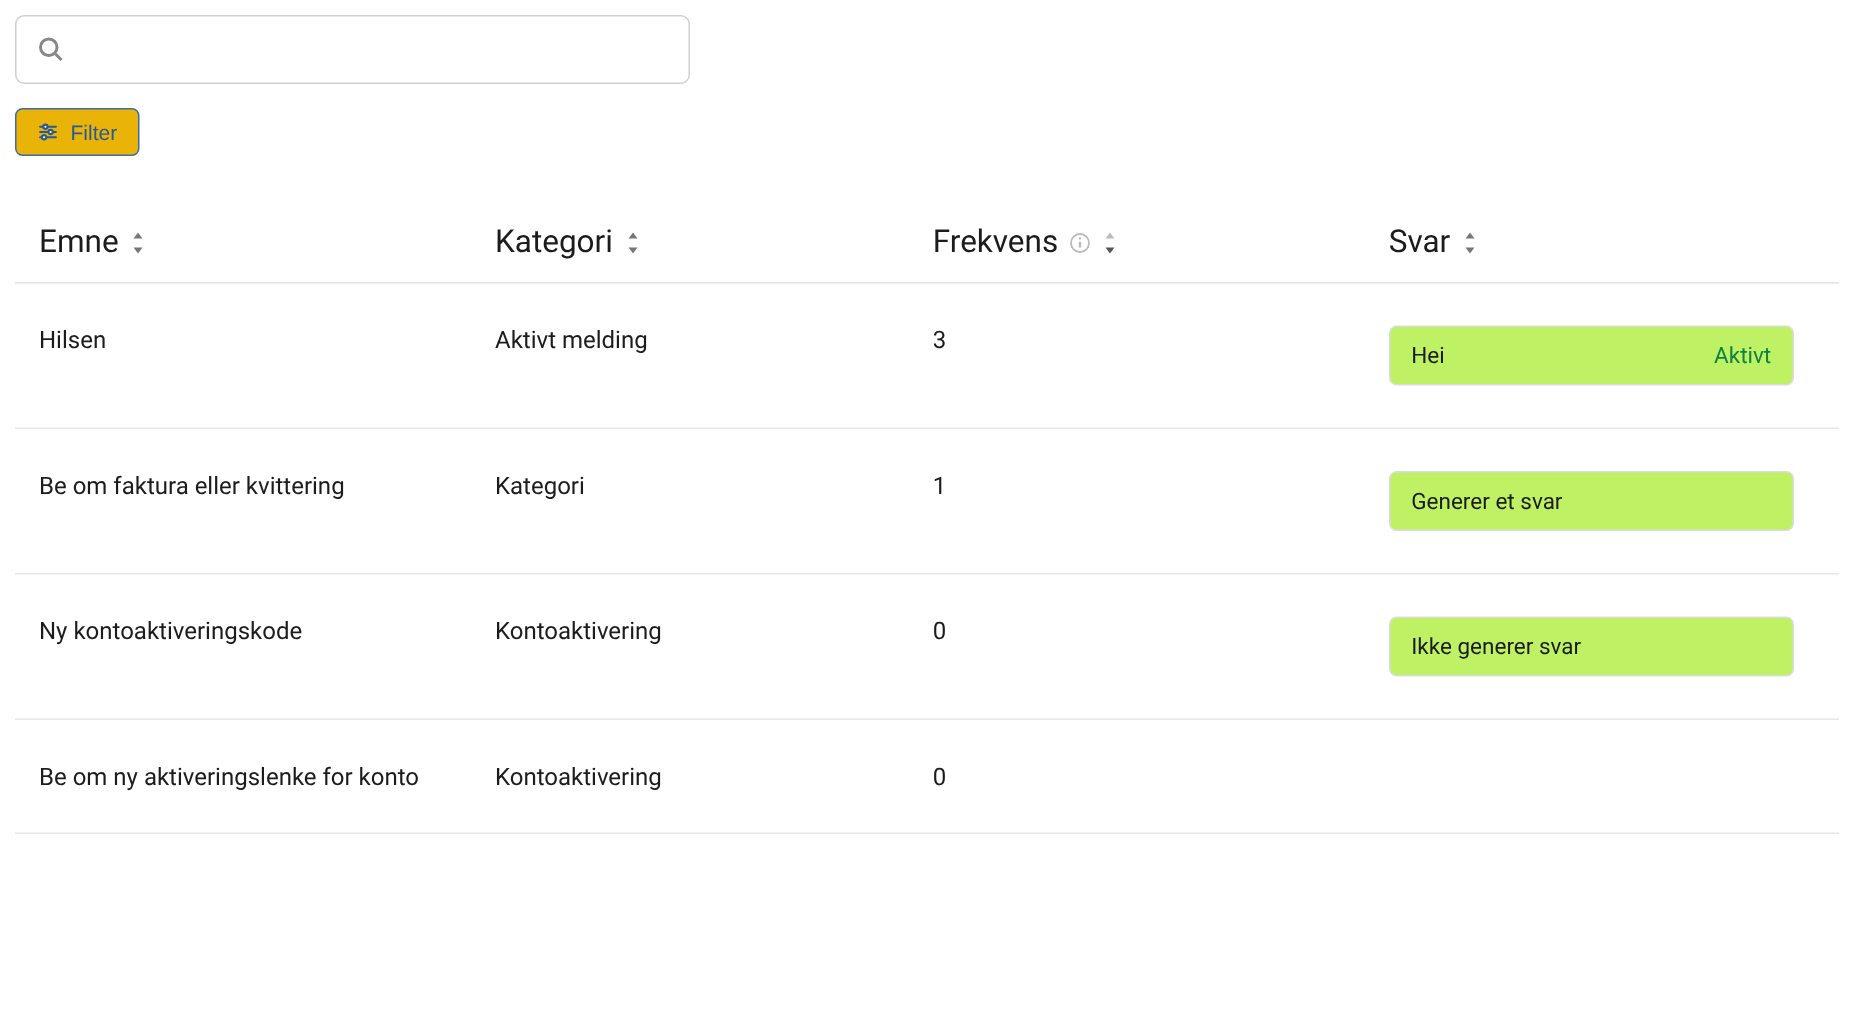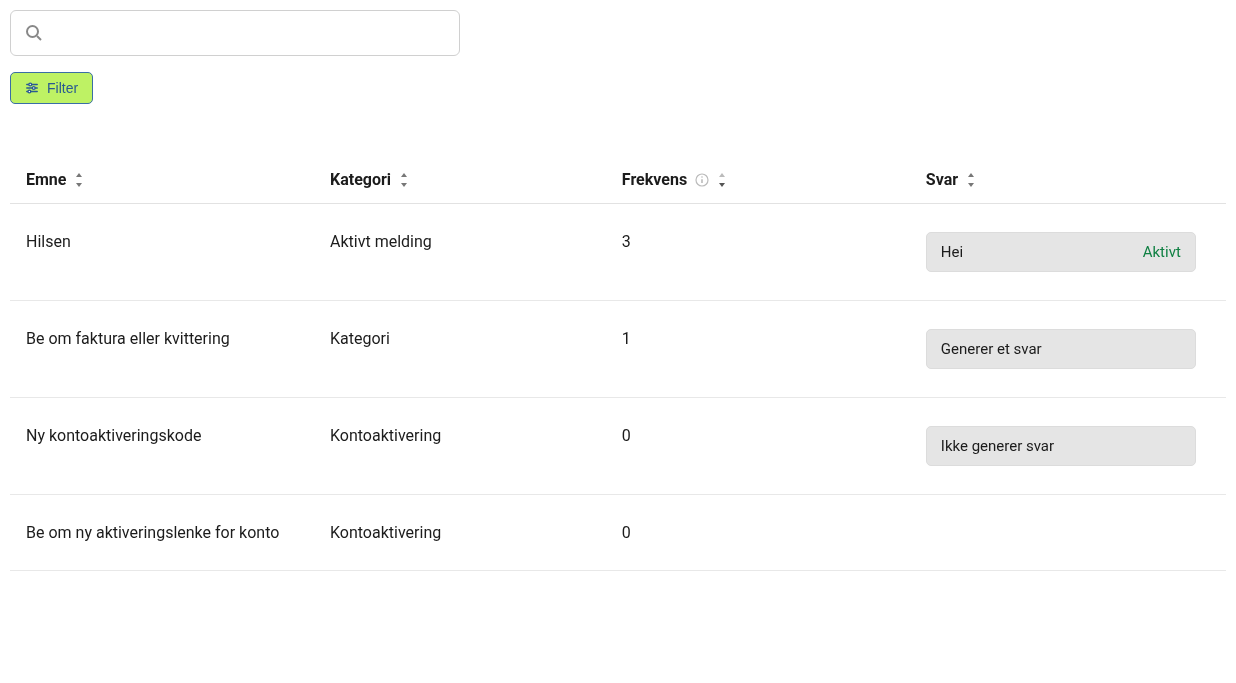--- a/index.html
+++ b/index.html
@@ -32,36 +32,36 @@
       color: #888;
       display: flex;
       align-items: center;
     }
     .filter-btn {
       display: inline-flex;
       align-items: center;
       gap: 8px;
       border: 1px solid #3a6ea5;
       border-radius: 5px;
-      background: #bef264;
+      background: #eab308;
       color: #2a5a91;
       padding: 7px 14px;
       font-size: 14px;
       cursor: pointer;
-      margin-bottom: 52px;
+      margin-bottom: 32px;
     }
     .filter-btn svg { display: block; }
     .table {
       width: 100%;
       border-collapse: collapse;
     }
     .table th {
       text-align: left;
-      font-weight: 700;
-      font-size: 16px;
+      font-weight: 400;
+      font-size: 21px;
       padding: 14px 16px;
       border-bottom: 1px solid #e2e2e2;
       color: #1c1c1c;
     }
     .th-inner {
       display: inline-flex;
       align-items: center;
       gap: 8px;
     }
     .sort-icon { color: #777; display: inline-flex; }
@@ -76,21 +76,21 @@
     .col-emne { width: 25%; }
     .col-kategori { width: 24%; }
     .col-frekvens { width: 25%; }
     .col-svar { width: 26%; }
     .svar-box {
       display: flex;
       align-items: center;
       justify-content: space-between;
       border: 1px solid #dcdcdc;
       border-radius: 5px;
-      background: #e5e5e5;
+      background: #bef264;
       padding: 9px 14px;
       min-height: 40px;
       max-width: 270px;
     }
     .svar-text {
       white-space: nowrap;
       overflow: hidden;
       text-overflow: ellipsis;
       font-size: 15px;
       color: #1c1c1c;

